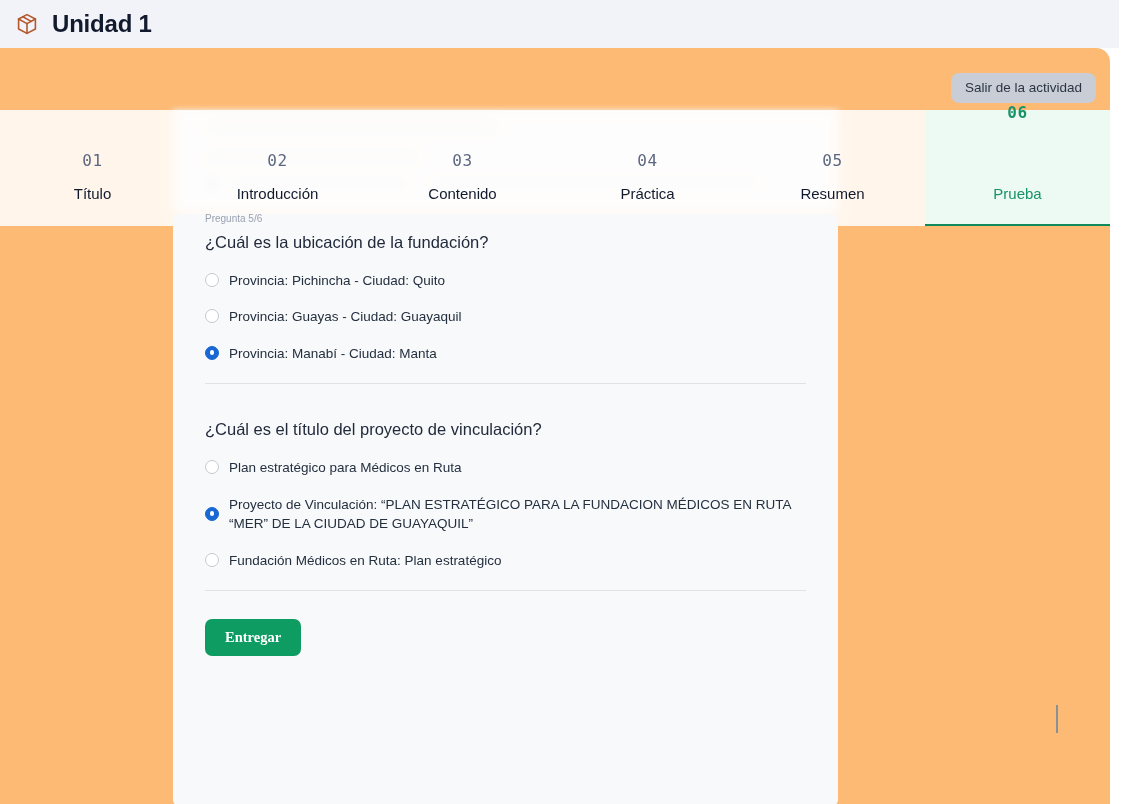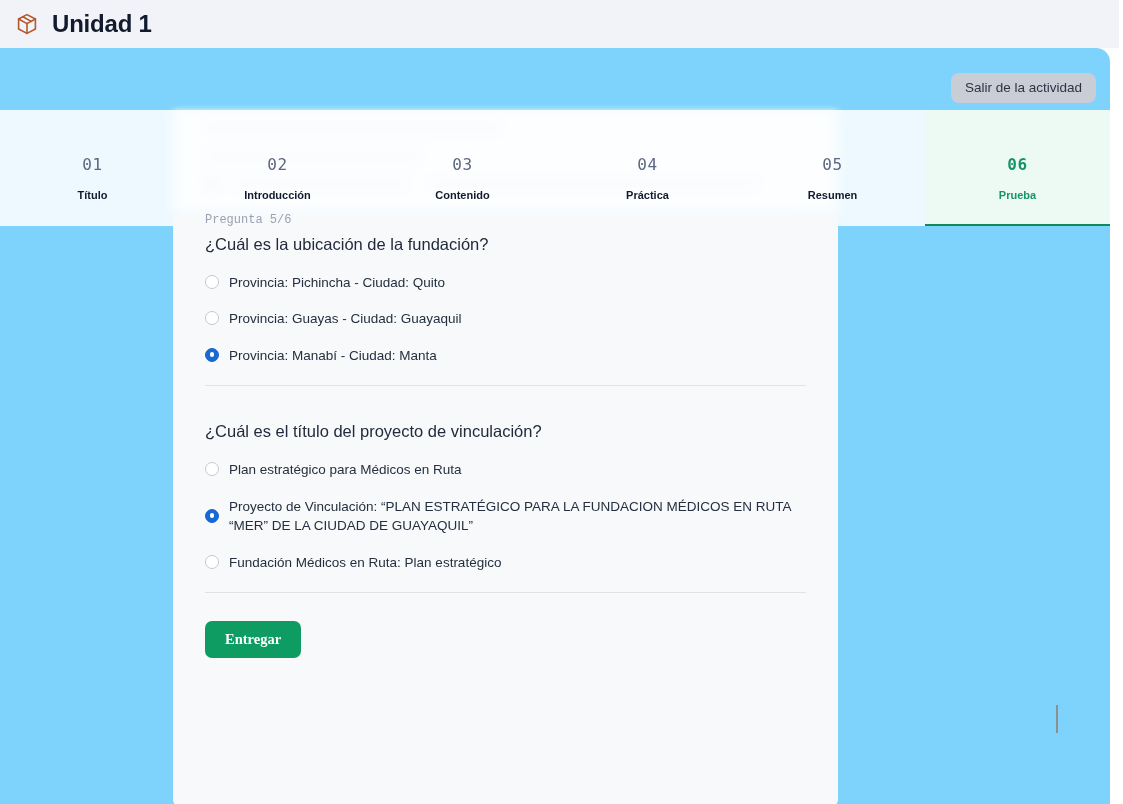--- a/index.html
+++ b/index.html
@@ -37,21 +37,21 @@
     color: #121a2e;
     letter-spacing: -0.2px;
     line-height: 1;
   }
 
   
   .shell {
     position: absolute;
     top: 48px; left: 0;
     width: 1110px; height: 756px;
-    background: #7dd3fc;
+    background: #fdba74;
     border-top-right-radius: 14px;
     overflow: hidden;
   }
 
   
   .exit-btn {
     position: absolute;
     top: 25px; right: 14px;
     background: #c9ced6;
     color: #2c3444;
@@ -83,28 +83,29 @@
     border-bottom: 2px solid transparent;
   }
   .step-num {
     font-family: "DejaVu Sans Mono", monospace;
     font-size: 16px;
     color: #5c6780;
     letter-spacing: 0.5px;
     margin-bottom: 16px;
   }
   .step-label {
-    font-size: 11px;
-    font-weight: bold;
+    font-size: 15px;
+    font-weight: normal;
     color: #111a2d;
     line-height: 1;
   }
   .step.active {
     background: #edfaf3;
     border-bottom-color: #0f8a5b;
+    gap: 48px;
   }
   .step.active .step-num { color: #17936a; font-weight: bold; }
   .step.active .step-label { color: #17936a; }
 
   
   .ghost {
     position: absolute;
     left: 173px; top: 62px;
     width: 665px; height: 104px;
     background: #f8f9fb;
@@ -130,25 +131,24 @@
     left: 173px; top: 166px;
     width: 665px; height: 592px;
     background: #f8f9fb;
     border-radius: 6px;
     overflow: hidden;
   }
   .panel-inner { padding: 0 32px; }
 
   .question { padding-top: 0; }
   .q-meta {
-    font-size: 12px;
+    font-size: 10px;
     color: #9aa2b1;
     margin: 0 0 8px 0;
     line-height: 1;
-    font-family: Liberation Mono, monospace;
   }
   .q-title {
     font-size: 16.5px;
     color: #222b3c;
     margin: 0 0 18px 0;
     line-height: 1.25;
   }
   .options { margin: 0; padding: 0; list-style: none; }
   .option {
     display: flex;

